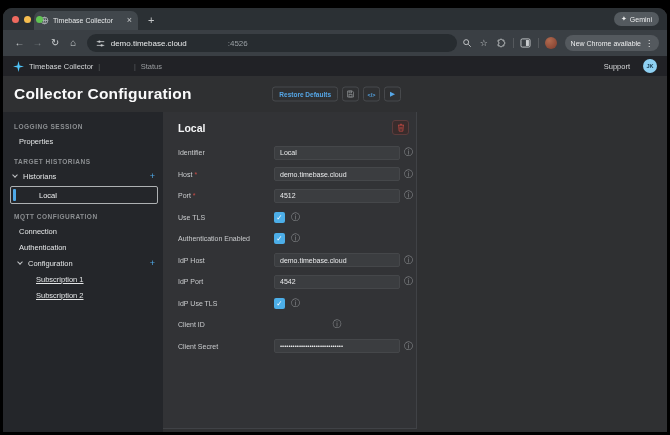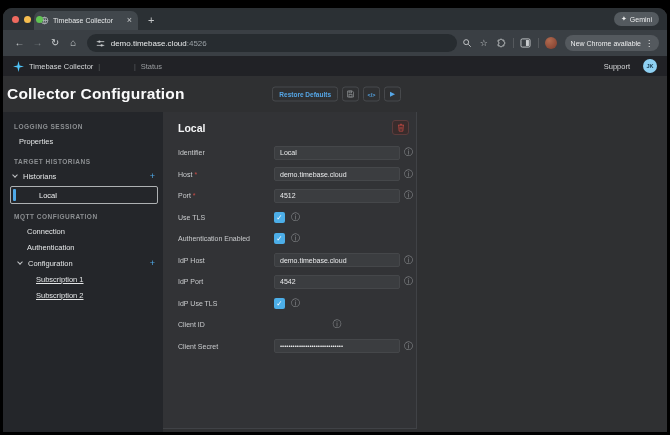--- a/index.html
+++ b/index.html
@@ -23,58 +23,58 @@
   .gemini{position:absolute;right:8px;top:4px;background:#545A5F;border-radius:8px;height:14px;
           padding:0 7px;font-size:7px;color:#ECEDEE;display:flex;gap:3px;align-items:center;}
 
   
   .toolbar{height:26px;background:#3A3F44;display:flex;align-items:center;padding:0 8px;gap:1px;}
   .navbtn{width:17px;text-align:center;font-size:10px;color:#CFD2D4;line-height:1;}
   .navbtn.dim{color:#7C8185;}
   .urlbar{margin-left:4px;width:372px;height:18px;background:#272C30;border-radius:9px;
           display:flex;align-items:center;padding:0 9px;gap:6px;}
   .url-text{font-size:8px;color:#E8EAEB;white-space:nowrap;}
-  .url-port{color:#9AA0A5;}
+  .url-port{color:#9AA0A5;margin-left:41px;}
   .tb-spacer{flex:1;}
   .tbicon{width:16px;display:flex;align-items:center;justify-content:center;font-size:9px;color:#C8CBCD;}
   .divider{width:1px;height:10px;background:#55595D;margin:0 3px;}
   .tb-avatar{width:12px;height:12px;border-radius:50%;margin:0 2px;
              background:radial-gradient(circle at 35% 30%,#B06A4F,#7E3B2C);}
   .update-pill{background:#54595E;border-radius:9px;height:16px;display:flex;align-items:center;
                padding:0 6px;gap:4px;font-size:7px;color:#EDEEEF;margin-left:5px;white-space:nowrap;}
   .update-pill .dots{font-size:8px;color:#EDEEEF;}
 
   
   .appbar{height:20px;background:#212226;display:flex;align-items:center;padding:0 10px;gap:5px;}
   .brand{font-size:7.5px;color:#D5D7D9;}
   .crumb-sep{color:#5E6163;font-size:7px;}
   .nav-config{font-size:7.5px;font-weight:bold;color:#FFFFFF;margin-top:48px;}
   .nav-status{font-size:7.5px;color:#9A9DA0;}
   .support{margin-left:auto;font-size:7.5px;color:#D5D7D9;}
   .avatar{width:14px;height:14px;border-radius:50%;background:#8ED0F2;color:#16384D;
           font-size:5.5px;font-weight:bold;display:flex;align-items:center;justify-content:center;margin-left:8px;}
 
   
-  .titlebar{height:36px;display:flex;align-items:center;padding-left:4px;position:relative;background:#2F3032;}
+  .titlebar{height:36px;display:flex;align-items:center;padding-left:11px;position:relative;background:#2F3032;}
   .page-title{font-size:15.5px;color:#FAFAFB;font-weight:bold;letter-spacing:.2px;margin:0;}
   .actions{position:absolute;right:266px;top:50%;transform:translateY(-50%);display:flex;gap:4px;align-items:center;}
   .btn-restore{border:1px solid #47494C;border-radius:3px;padding:3px 6px;color:#55A6E6;
                font-size:6.5px;font-weight:bold;white-space:nowrap;}
   .iconbtn{width:17px;height:15px;border:1px solid #47494C;border-radius:3px;
            display:flex;align-items:center;justify-content:center;}
   .iconbtn .code{font-size:5.5px;color:#55A6E6;font-weight:bold;}
   .iconbtn .play{font-size:6.5px;color:#55A6E6;line-height:1;}
 
   
   .bodyrow{display:flex;height:320px;}
   .sidebar{width:160px;background:#24262A;padding-top:6px;flex:none;}
   .s-header{margin:9px 9px 3px 11px;font-size:6.5px;font-weight:bold;letter-spacing:.5px;color:#8C8F92;}
   .s-header.first{margin-top:5px;}
   .s-item{padding:3.5px 8px;font-size:7.5px;color:#E4E6E7;}
-  .pl16{padding-left:16px;} .pl24{padding-left:24px;} .pl33{padding-left:33px;text-decoration:underline;}
+  .pl16{padding-left:16px;} .pl24{padding-left:16px;} .pl33{padding-left:33px;text-decoration:underline;}
   .s-tree{display:flex;align-items:center;padding:3.5px 8px 3.5px 10px;font-size:7.5px;color:#E4E6E7;gap:6px;}
   .s-tree.sub{padding-left:15px;}
   .chev{width:4px;height:4px;border-right:1px solid #C4C6C8;border-bottom:1px solid #C4C6C8;
         transform:rotate(45deg);margin-top:-2px;flex:none;}
   .s-plus{margin-left:auto;color:#4FA9E8;font-size:9px;line-height:1;}
   .s-selected{margin:2px 5px 2px 7px;border:1px solid #AEB1B3;border-radius:2px;position:relative;
               padding:3.5px 6px 3.5px 28px;font-size:7.5px;color:#F0F1F2;}
   .selbar{position:absolute;left:2px;top:2px;bottom:2px;width:3px;background:#4FA9E8;border-radius:1px;}
 
   .main{flex:1;position:relative;background:#2F3032;}

